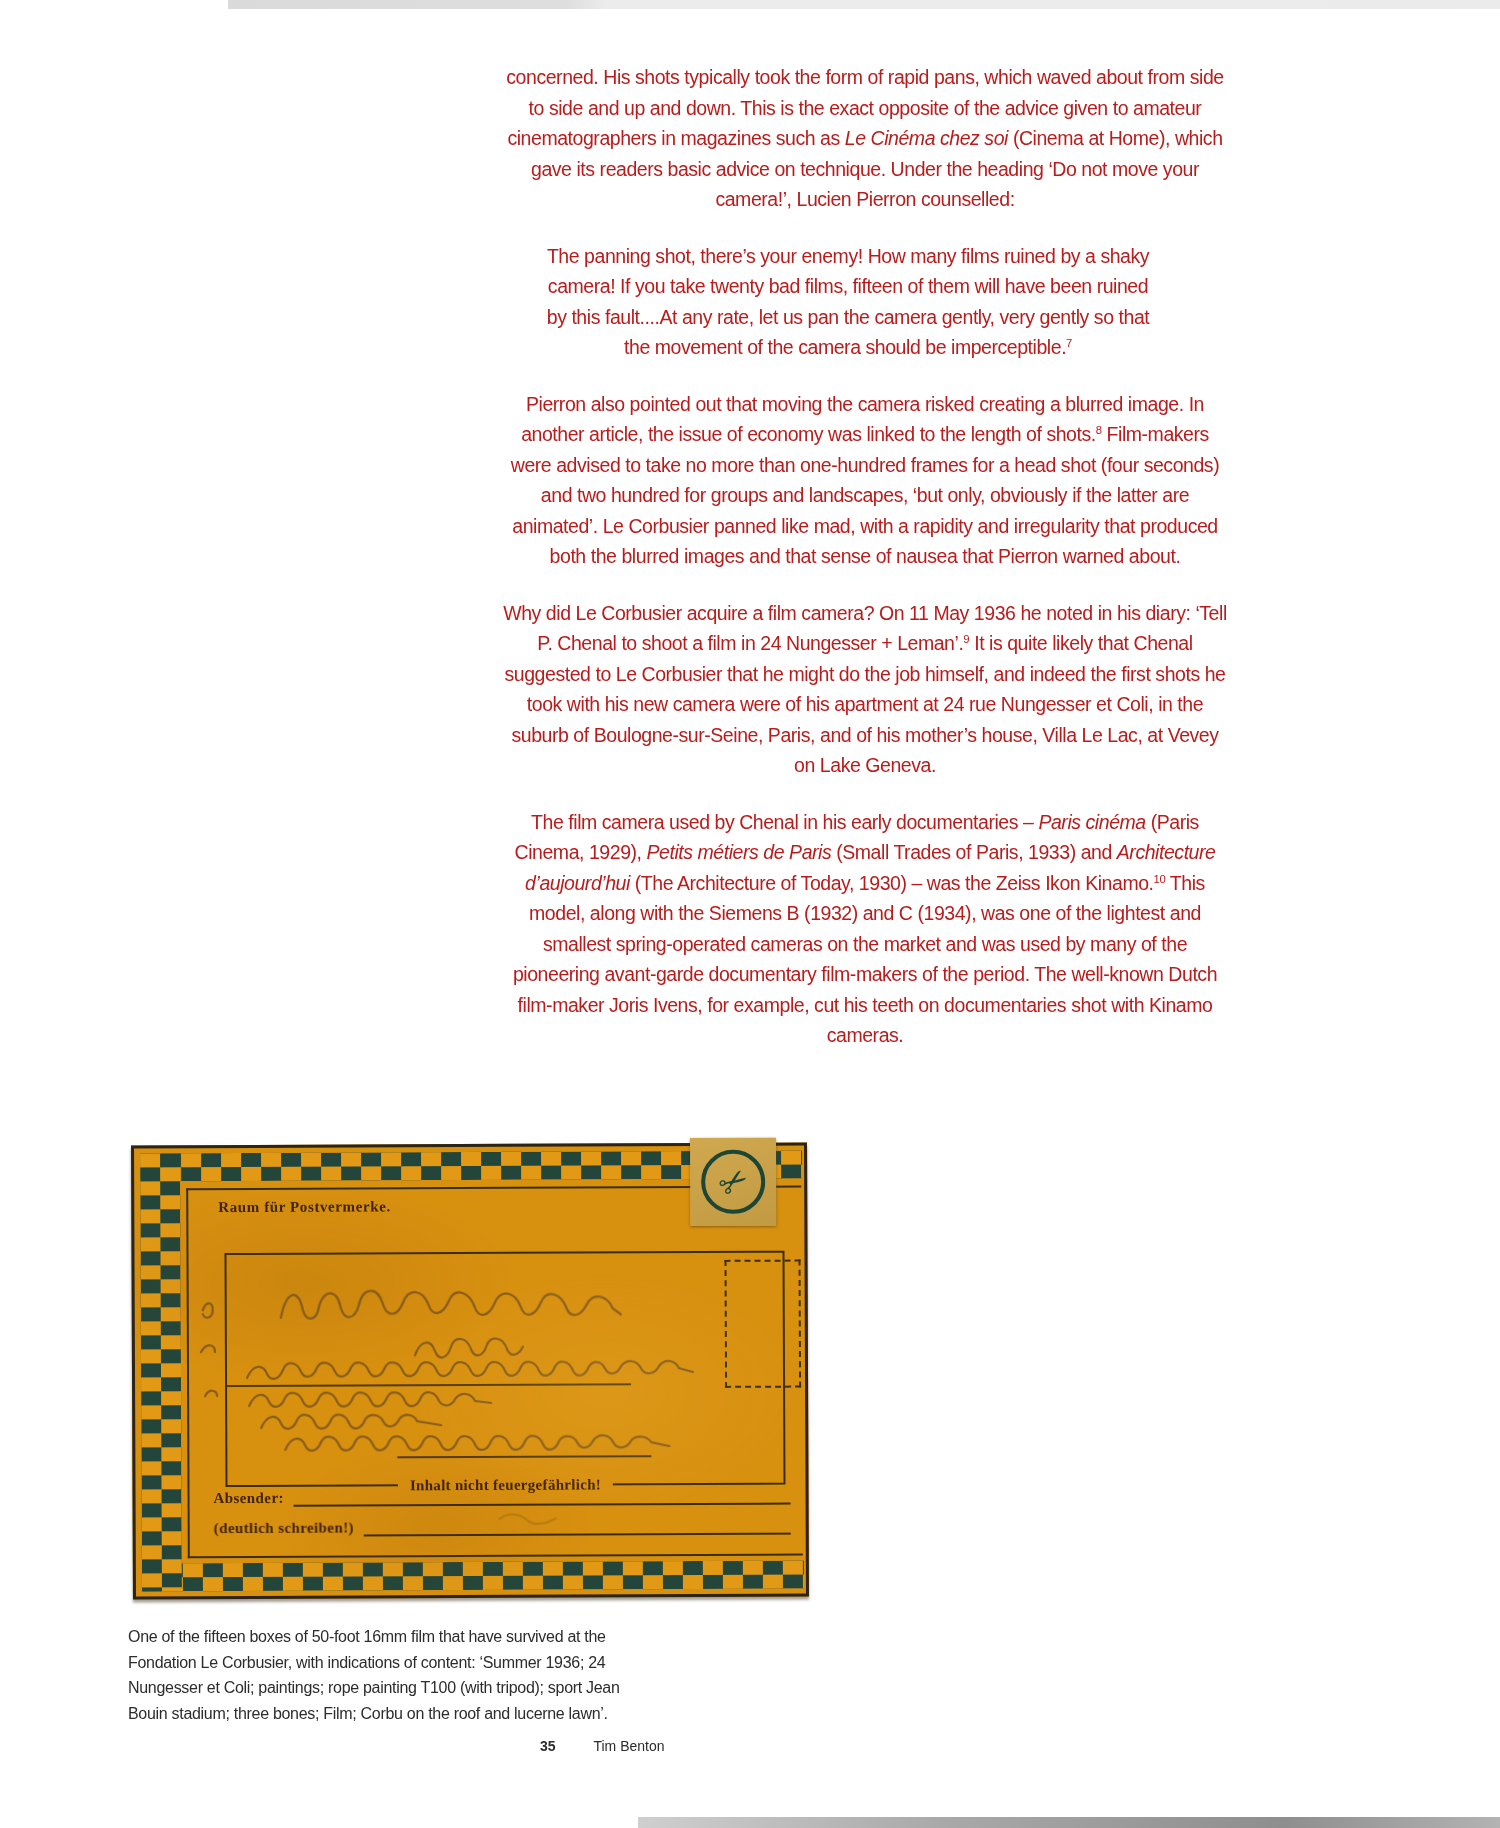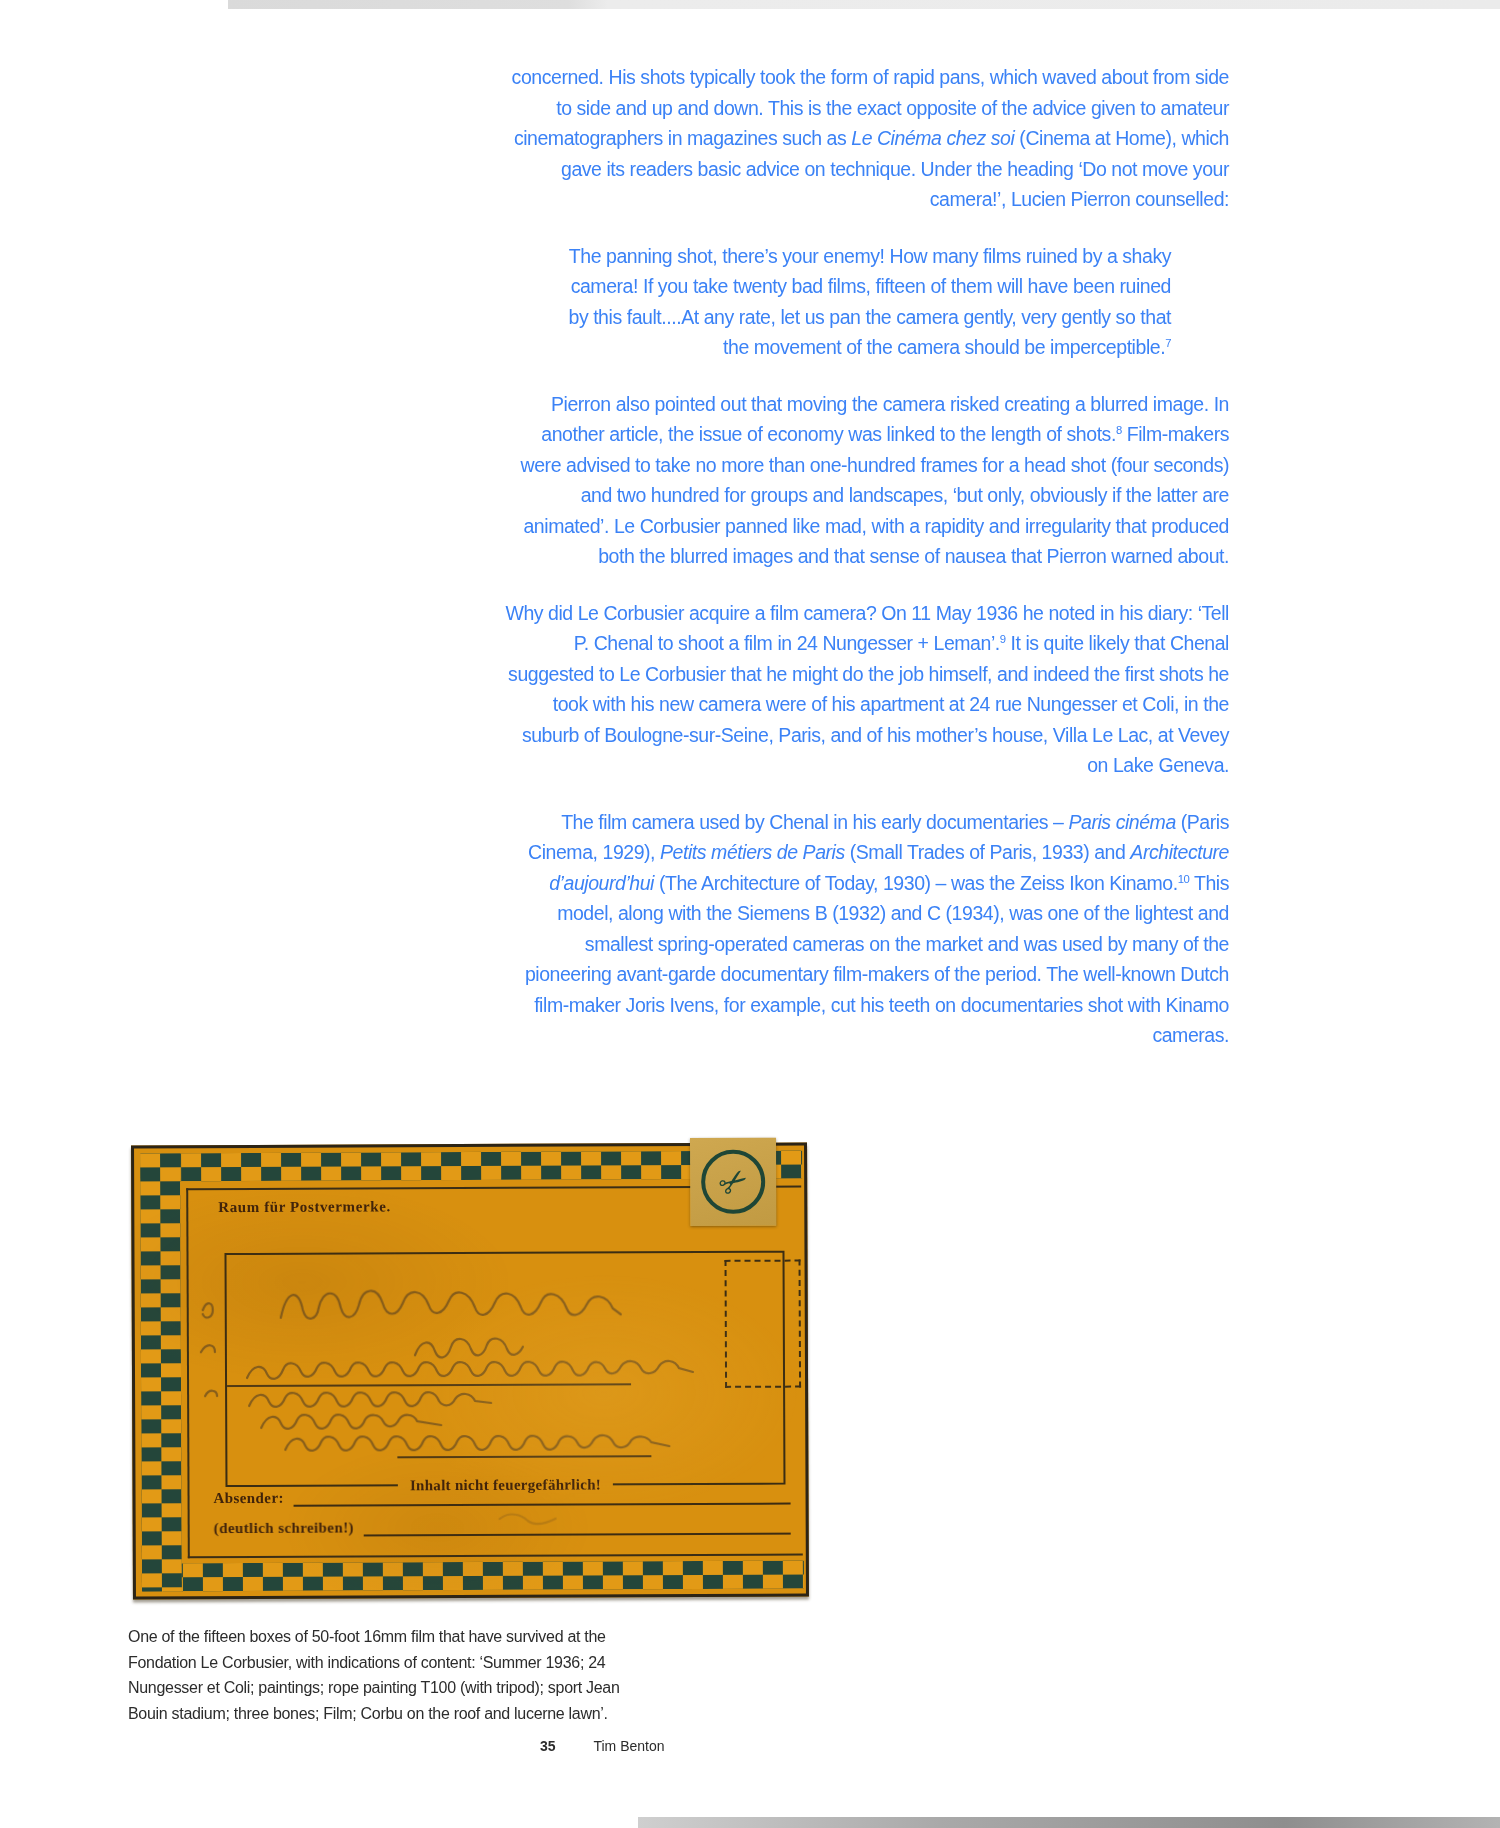--- a/index.html
+++ b/index.html
@@ -14,23 +14,23 @@
     background:linear-gradient(90deg,#dadada 0,#dedede 340px,#ececec 380px,#ebebeb 100%);
   }
   .scan-strip-bottom{
     position:absolute;left:638px;right:0;top:1817px;height:11px;
     background:linear-gradient(90deg,#cfcfcf 0,#a9a9a9 35%,#8e8e8e 75%,#b3b3b3 100%);
   }
   
   .article{position:absolute;left:501px;top:62px;width:728px;}
   p.para{
     margin:0 0 26px 0;font-size:19.5px;line-height:30.5px;
-    letter-spacing:-0.45px;color:#3b82f6;text-align:right;
+    letter-spacing:-0.45px;color:#b91c1c;text-align:center;
   }
-  p.para.quote{margin-left:64px;width:606px;}
+  p.para.quote{margin-left:44px;width:606px;}
   p.para sup{font-size:0.58em;vertical-align:super;line-height:0;}
   p.para em{font-style:italic;}
 
   
   .figure{position:absolute;left:128px;top:1140px;margin:0;padding:4px;}
   .film-box{
     position:relative;width:670px;height:448px;background:#d8900f;
     border:3px solid #2c2416;box-sizing:content-box;
     box-shadow:0 3px 3px rgba(50,40,15,0.45);
     transform:rotate(-0.25deg);

